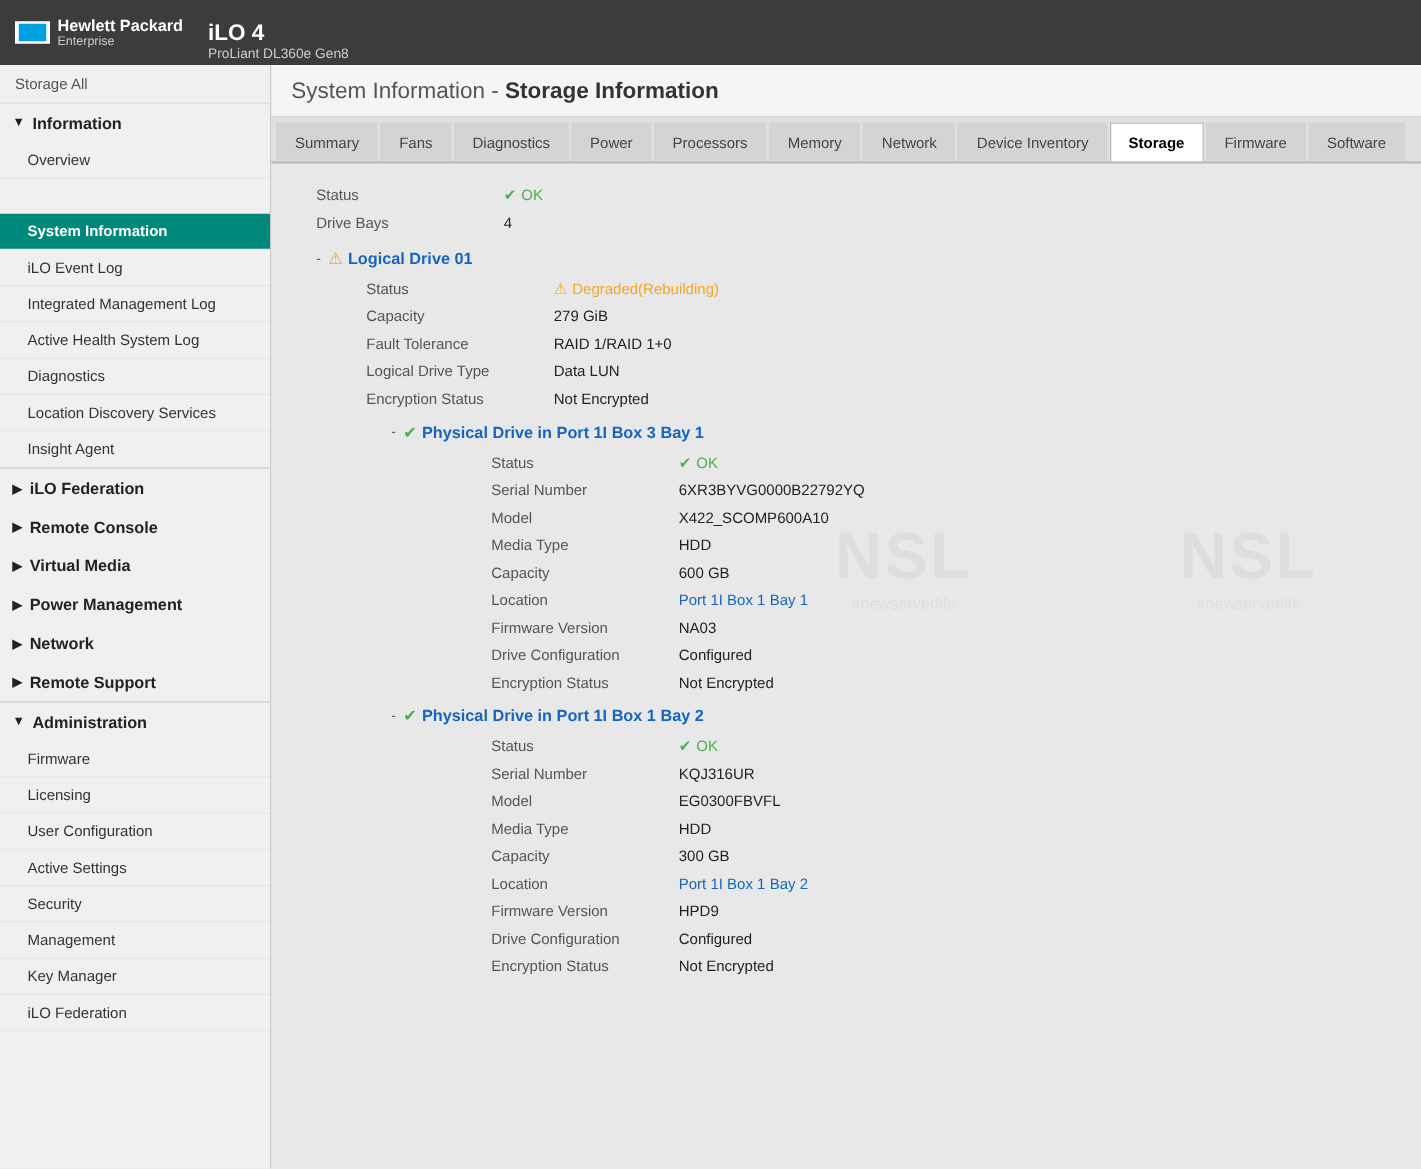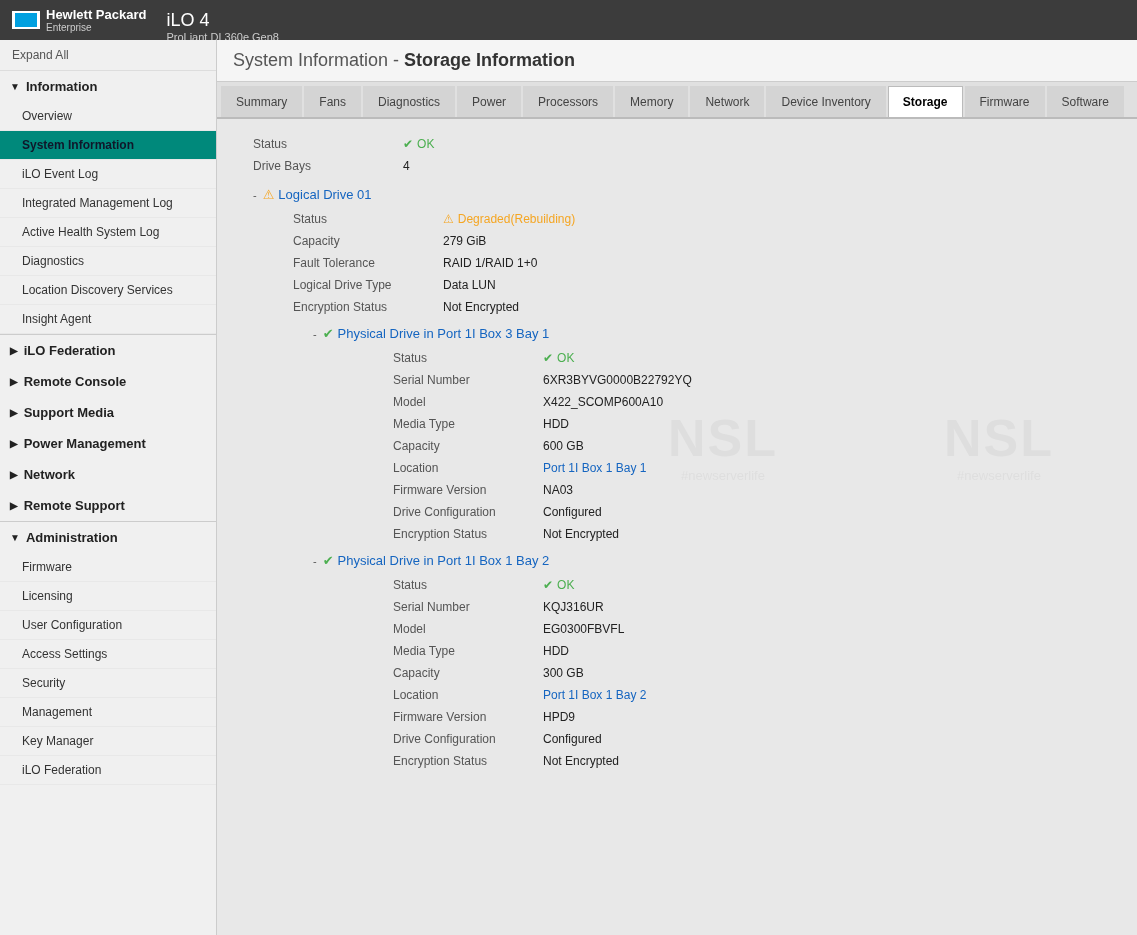--- a/index.html
+++ b/index.html
@@ -1,40 +1,40 @@
 <!DOCTYPE html>
 <html><head>
   <meta charset="utf-8">
   <style>
     * { box-sizing: border-box; margin: 0; padding: 0; }
     body { font-family: Arial, Helvetica, sans-serif; font-size: 13px; background: #e8e8e8; color: #333; display: flex; flex-direction: column; height: 935px; overflow: hidden; }
 
     
-    .header { background: #1a1a2e; background: #2d2d2d; display: flex; align-items: center; padding: 6px 12px; height: 40px; background: #3c3c3c; }
+    .header { background: #1a1a2e; background: #2d2d2d; display: flex; align-items: center; padding: 6px 12px; height: 52px; background: #3c3c3c; }
     .header-logo { display: flex; flex-direction: column; }
     .logo-top { display: flex; align-items: center; gap: 6px; }
     .logo-icon { width: 28px; height: 18px; background: white; display: flex; align-items: center; justify-content: center; }
     .logo-icon-inner { width: 22px; height: 14px; background: #00a0e0; }
     .logo-text-main { color: white; font-size: 13px; font-weight: bold; line-height: 1.2; }
     .logo-text-sub { color: #ccc; font-size: 10px; }
     .header-title { margin-left: 20px; color: white; }
-    .header-title-main { font-size: 18px; font-weight: normal; margin-top: 12px; }
+    .header-title-main { font-size: 18px; font-weight: bold; margin-top: 12px; }
     .header-title-sub { font-size: 11px; color: #ccc; }
 
     
     .main-layout { display: flex; flex: 1; overflow: hidden; }
 
     
     .sidebar { width: 217px; background: #f0f0f0; border-right: 1px solid #ccc; overflow-y: auto; flex-shrink: 0; }
     .sidebar-expand-all { padding: 8px 12px; font-size: 12px; color: #555; cursor: pointer; border-bottom: 1px solid #ddd; }
     .sidebar-section { }
     .sidebar-section-header { display: flex; align-items: center; padding: 8px 10px; font-weight: bold; font-size: 13px; cursor: pointer; color: #222; }
     .sidebar-section-header .arrow { margin-right: 6px; font-size: 10px; }
     .sidebar-item { padding: 7px 10px 7px 22px; font-size: 12px; color: #333; cursor: pointer; border-bottom: 1px solid #e8e8e8; }
-    .sidebar-item.active { background: #00897b; color: #0f172a; font-weight: bold; }
+    .sidebar-item.active { background: #00897b; color: #ffffff; font-weight: bold; margin-top: 28px; }
     .sidebar-divider { height: 1px; background: #ccc; }
 
     
     .content { flex: 1; display: flex; flex-direction: column; overflow: hidden; }
 
     
     .page-header { background: #f5f5f5; padding: 10px 16px; border-bottom: 1px solid #ccc; }
     .page-title { font-size: 18px; color: #333; }
     .page-title-prefix { font-weight: normal; color: #555; }
     .page-title-main { font-weight: bold; color: #333; }
@@ -50,21 +50,21 @@
     .info-label { width: 150px; color: #555; font-size: 12px; flex-shrink: 0; }
     .info-value { color: #222; font-size: 12px; }
     .info-value.ok { color: #4caf50; display: flex; align-items: center; gap: 4px; }
     .info-value.warning { color: #f5a623; display: flex; align-items: flex-end; gap: 4px; }
     .info-value.location-link { color: #1565c0; }
 
     .section-header-row { display: flex; align-items: center; margin: 8px 0; }
     .section-toggle { color: #555; margin-right: 6px; font-size: 11px; cursor: pointer; }
     .section-icon-ok { color: #4caf50; margin-right: 4px; }
     .section-icon-warn { color: #f5a623; margin-right: 4px; }
-    .section-title { font-size: 13px; font-weight: normal; color: #1565c0; }
+    .section-title { font-size: 13px; font-weight: bold; color: #1565c0; }
 
     .indent-1 { margin-left: 20px; }
     .indent-2 { margin-left: 40px; }
     .indent-3 { margin-left: 60px; }
     .indent-4 { margin-left: 80px; }
 
     
     .icon-ok::before { content: '✔'; color: #4caf50; }
     .icon-warn::before { content: '⚠'; color: #f5a623; }
   </style>
@@ -85,21 +85,21 @@
   </div>
   <div class="header-title">
     <div class="header-title-main">iLO 4</div>
     <div class="header-title-sub">ProLiant DL360e Gen8</div>
   </div>
 </div>
 
 <div class="main-layout">
 
   <div class="sidebar">
-    <div class="sidebar-expand-all">Expand All</div>
+    <div class="sidebar-expand-all">Storage All</div>
 
     <div class="sidebar-section">
       <div class="sidebar-section-header">
         <span class="arrow">▼</span>
         <span>Information</span>
       </div>
       <div class="sidebar-item">Overview</div>
       <div class="sidebar-item active">System Information</div>
       <div class="sidebar-item">iLO Event Log</div>
       <div class="sidebar-item">Integrated Management Log</div>
@@ -121,21 +121,21 @@
     <div class="sidebar-section">
       <div class="sidebar-section-header">
         <span class="arrow">▶</span>
         <span>Remote Console</span>
       </div>
     </div>
 
     <div class="sidebar-section">
       <div class="sidebar-section-header">
         <span class="arrow">▶</span>
-        <span>Support Media</span>
+        <span>Virtual Media</span>
       </div>
     </div>
 
     <div class="sidebar-section">
       <div class="sidebar-section-header">
         <span class="arrow">▶</span>
         <span>Power Management</span>
       </div>
     </div>
 
@@ -156,21 +156,21 @@
     <div class="sidebar-divider"></div>
 
     <div class="sidebar-section">
       <div class="sidebar-section-header">
         <span class="arrow">▼</span>
         <span>Administration</span>
       </div>
       <div class="sidebar-item">Firmware</div>
       <div class="sidebar-item">Licensing</div>
       <div class="sidebar-item">User Configuration</div>
-      <div class="sidebar-item">Access Settings</div>
+      <div class="sidebar-item">Active Settings</div>
       <div class="sidebar-item">Security</div>
       <div class="sidebar-item">Management</div>
       <div class="sidebar-item">Key Manager</div>
       <div class="sidebar-item">iLO Federation</div>
     </div>
   </div>
 
   <div class="content">
 
     <div class="page-header">

